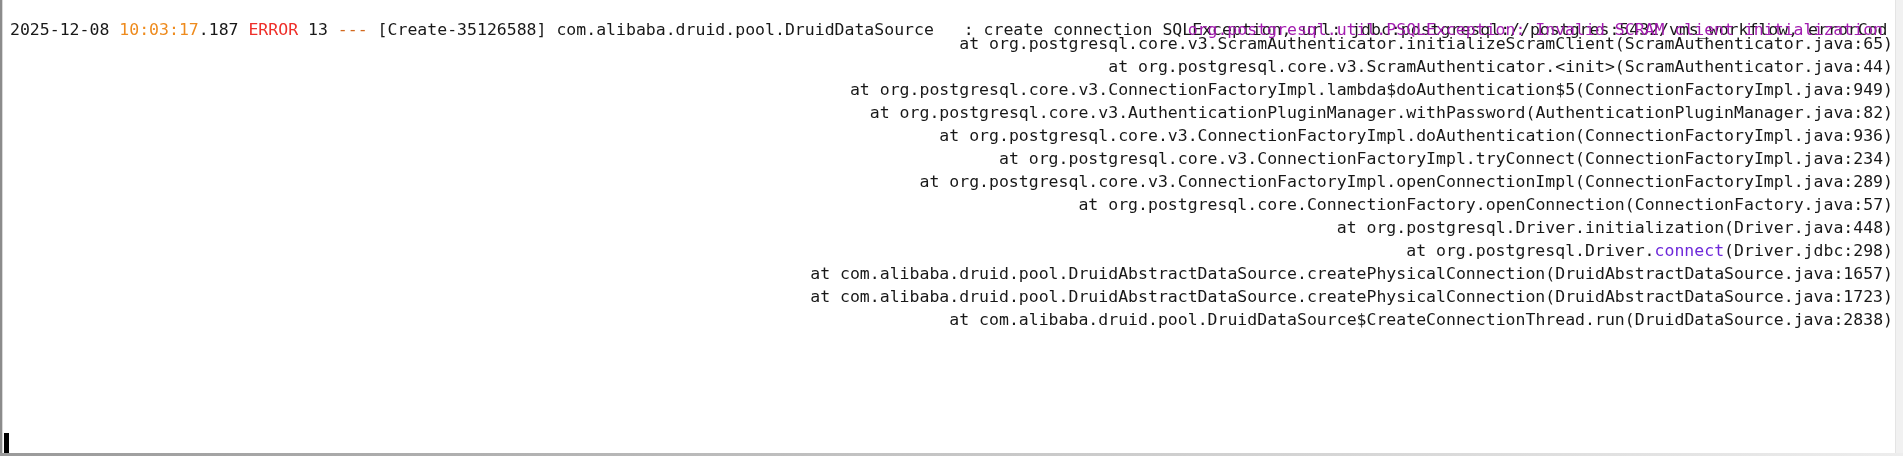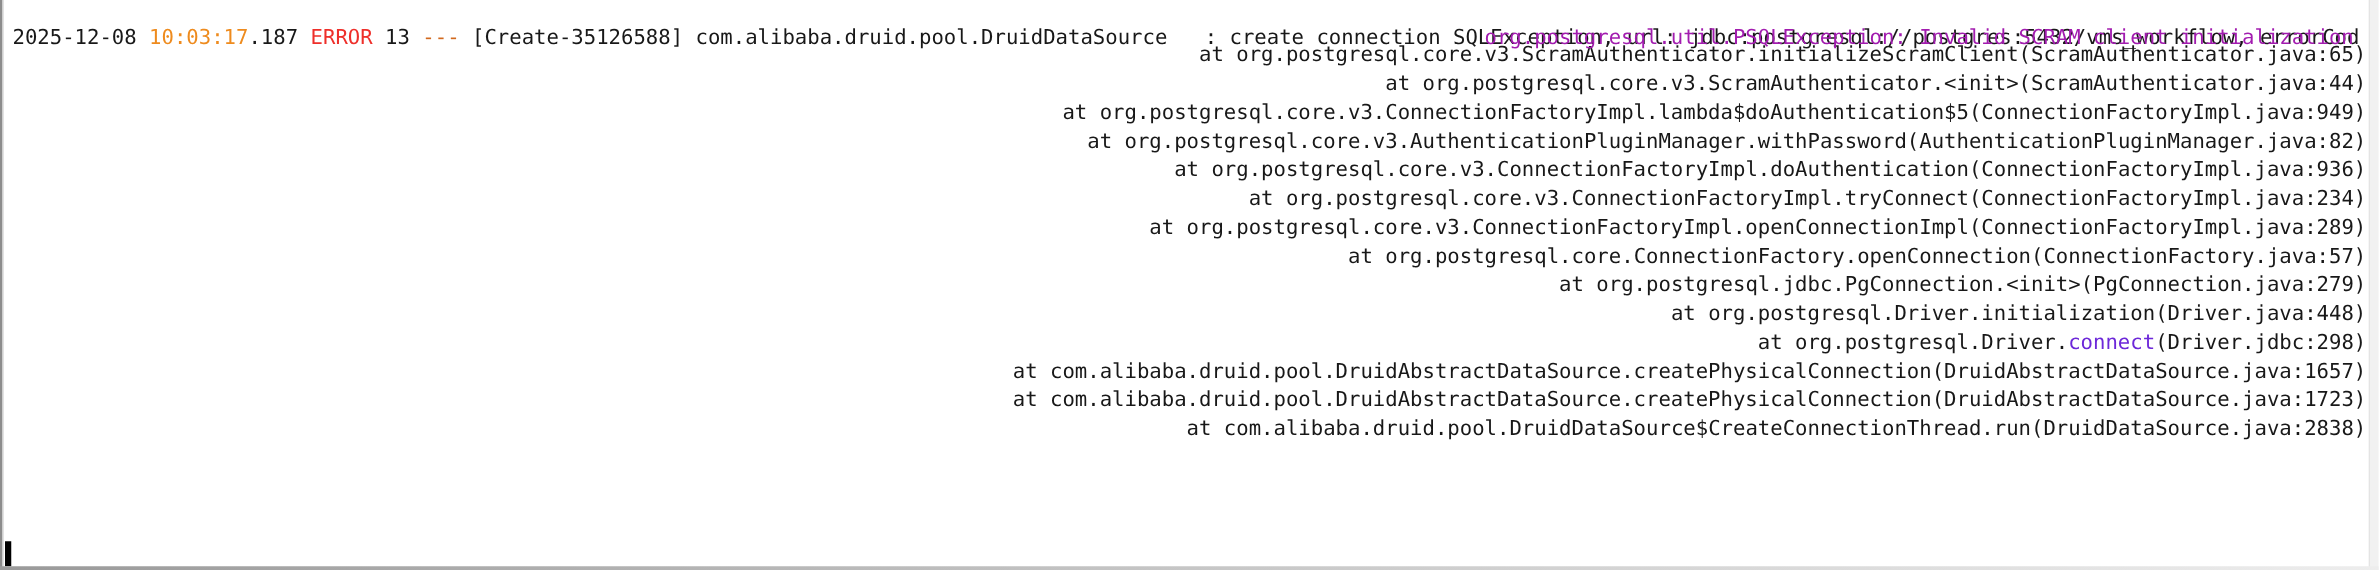--- a/index.html
+++ b/index.html
@@ -64,21 +64,20 @@
       <div class="line blank"> </div>
       <div class="line log"><span style="color: #a21caf; margin-top: 20px;">org.postgresql.util.PSQLException: Invalid SCRAM client initialization</span></div>
       <div class="line stack"><span style="color: rgb(24, 24, 24);">at org.postgresql.core.v3.ScramAuthenticator.initializeScramClient(ScramAuthenticator.java:65)</span></div>
       <div class="line stack"><span style="color: rgb(24, 24, 24);">at org.postgresql.core.v3.ScramAuthenticator.&lt;init&gt;(ScramAuthenticator.java:44)</span></div>
       <div class="line stack"><span style="color: rgb(24, 24, 24);">at org.postgresql.core.v3.ConnectionFactoryImpl.lambda$doAuthentication$5(ConnectionFactoryImpl.java:949)</span></div>
       <div class="line stack"><span style="color: rgb(24, 24, 24);">at org.postgresql.core.v3.AuthenticationPluginManager.withPassword(AuthenticationPluginManager.java:82)</span></div>
       <div class="line stack"><span style="color: rgb(24, 24, 24);">at org.postgresql.core.v3.ConnectionFactoryImpl.doAuthentication(ConnectionFactoryImpl.java:936)</span></div>
       <div class="line stack"><span style="color: rgb(24, 24, 24);">at org.postgresql.core.v3.ConnectionFactoryImpl.tryConnect(ConnectionFactoryImpl.java:234)</span></div>
       <div class="line stack"><span style="color: rgb(24, 24, 24);">at org.postgresql.core.v3.ConnectionFactoryImpl.openConnectionImpl(ConnectionFactoryImpl.java:289)</span></div>
       <div class="line stack"><span style="color: rgb(24, 24, 24);">at org.postgresql.core.ConnectionFactory.openConnection(ConnectionFactory.java:57)</span></div>
-      <div class="line stack"><span style="color: rgb(24, 24, 24);">at org.postgresql.jdbc.PgConnection.&lt;init&gt;(PgConnection.java:279)</span></div>
       <div class="line stack"><span style="color: rgb(24, 24, 24);">at org.postgresql.Driver.initialization(Driver.java:448)</span></div>
       <div class="line stack"><span style="color: rgb(24, 24, 24); margin-left: 16px;">at org.postgresql.Driver.</span><span style="color: #6d28d9;">connect</span><span style="color: rgb(24, 24, 24);">(Driver.jdbc:298)</span></div>
       <div class="line stack"><span style="color: rgb(24, 24, 24);">at com.alibaba.druid.pool.DruidAbstractDataSource.createPhysicalConnection(DruidAbstractDataSource.java:1657)</span></div>
       <div class="line stack"><span style="color: rgb(24, 24, 24);">at com.alibaba.druid.pool.DruidAbstractDataSource.createPhysicalConnection(DruidAbstractDataSource.java:1723)</span></div>
       <div class="line stack"><span style="color: rgb(24, 24, 24);">at com.alibaba.druid.pool.DruidDataSource$CreateConnectionThread.run(DruidDataSource.java:2838)</span></div>
     </div>
 
   <div class="cursor" style="background: rgb(0, 0, 0);"></div>
 
   <div class="scrollbar" style="background: rgb(241, 241, 241);"></div>

